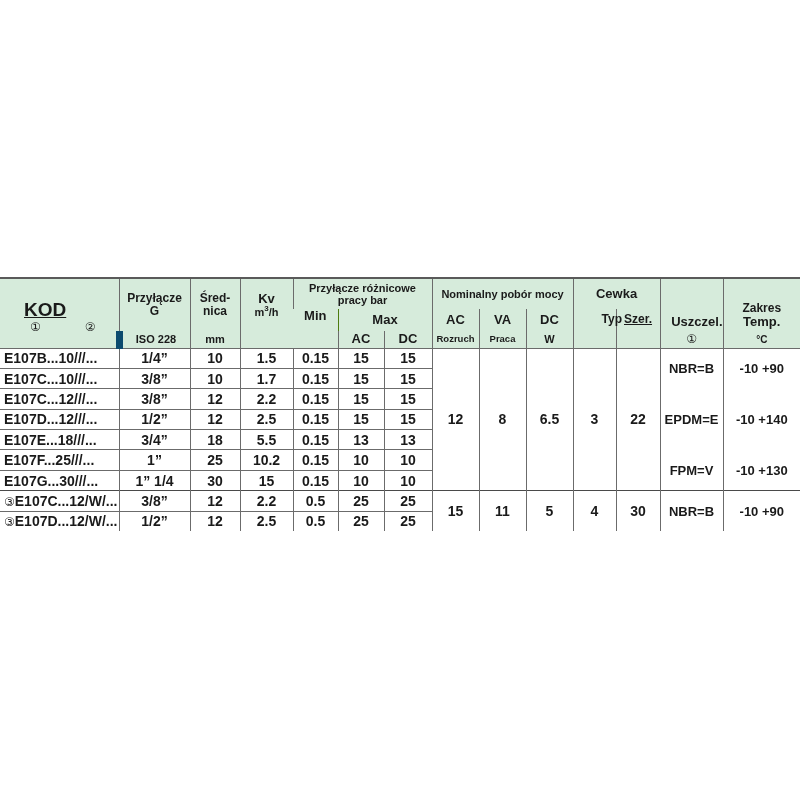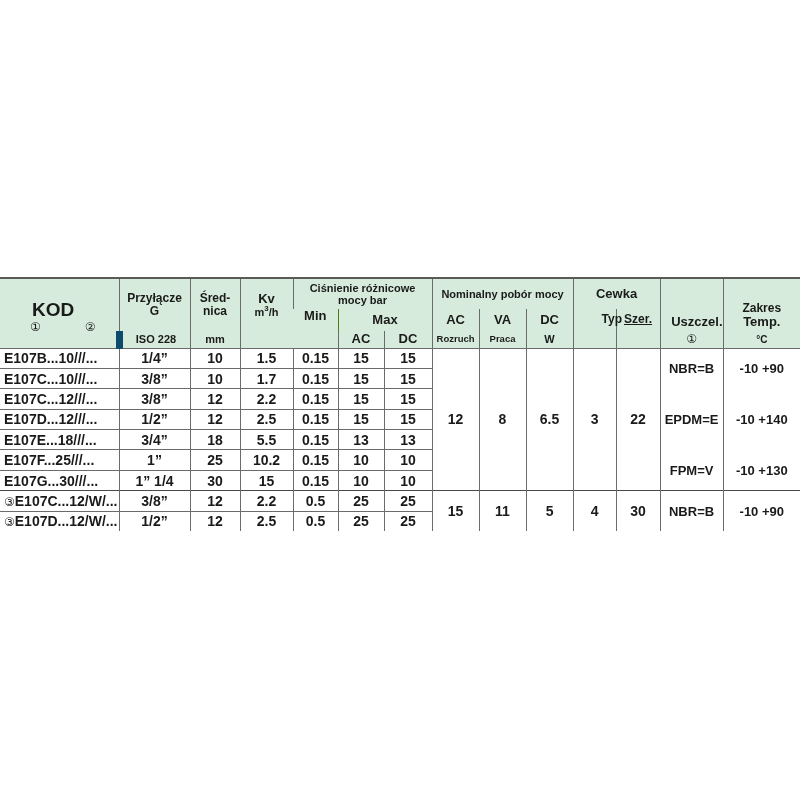--- a/index.html
+++ b/index.html
@@ -32,21 +32,21 @@
     thead tr:first-child th { border-top: 2px solid #5a5a5a; }
     thead th:first-child { border-left: none; }
     thead tr.h1 { height: 31px; }
     thead tr.h2 { height: 22px; }
     thead tr.h3 { height: 17px; }
     .hs13 { font-size: 13px; }
     .hs12 { font-size: 12px; }
     .hs11 { font-size: 11px; }
     .hs10 { font-size: 10px; }
     .hs9 { font-size: 9.5px; margin-top: 27px; }
-    .kod-title { font-size: 19px; display: block; text-align: left; padding-left: 32px; margin-top: 8px; }
+    .kod-title { font-size: 19px; display: block; text-align: left; padding-left: 24px; margin-top: 8px; text-decoration: underline; }
     .kod-marks { display: flex; justify-content: space-between; padding: 0 20px 0 30px; font-size: 12px; font-weight: normal; }
     th.sub-border { border-left: 1px solid #4d7c0f; }
 
     tbody td {
       height: 19.4px; padding: 0; text-align: center; vertical-align: middle;
       font-size: 14px; border-left: 1px solid #6b6b6b; border-top: 1px solid #6b6b6b;
       white-space: nowrap;
     }
     tbody td.kod { text-align: left; padding-left: 4px; border-left: none; font-size: 14px; margin-top: 20px; }
     tbody td.merged { border-top: 1px solid #6b6b6b; font-size: 14px; }
@@ -92,22 +92,22 @@
       </th>
       <th rowspan="2" class="hs12">
         <div>Śred-</div>
         <div>nica</div>
       </th>
       <th rowspan="2">
         <div class="hs13">Kv</div>
         <div class="hs11"><span>m</span><sup>3</sup><span>/h</span></div>
       </th>
       <th colspan="3" class="hs11">
-        <div>Ciśnienie różnicowe</div>
-        <div>mocy bar</div>
+        <div>Przyłącze różnicowe</div>
+        <div>pracy bar</div>
       </th>
       <th colspan="3" class="hs11">Nominalny pobór mocy</th>
       <th colspan="2" class="hs13">Cewka</th>
       <th rowspan="2" class="hs13" style="vertical-align: bottom; padding-bottom: 2px; text-align: right;">Uszczel.</th>
       <th rowspan="2" class="hs12" style="vertical-align: bottom; padding-bottom: 2px;">
         <div>Zakres</div>
         <div class="hs13">Temp.</div>
       </th>
     </tr>
     <tr class="h2">

